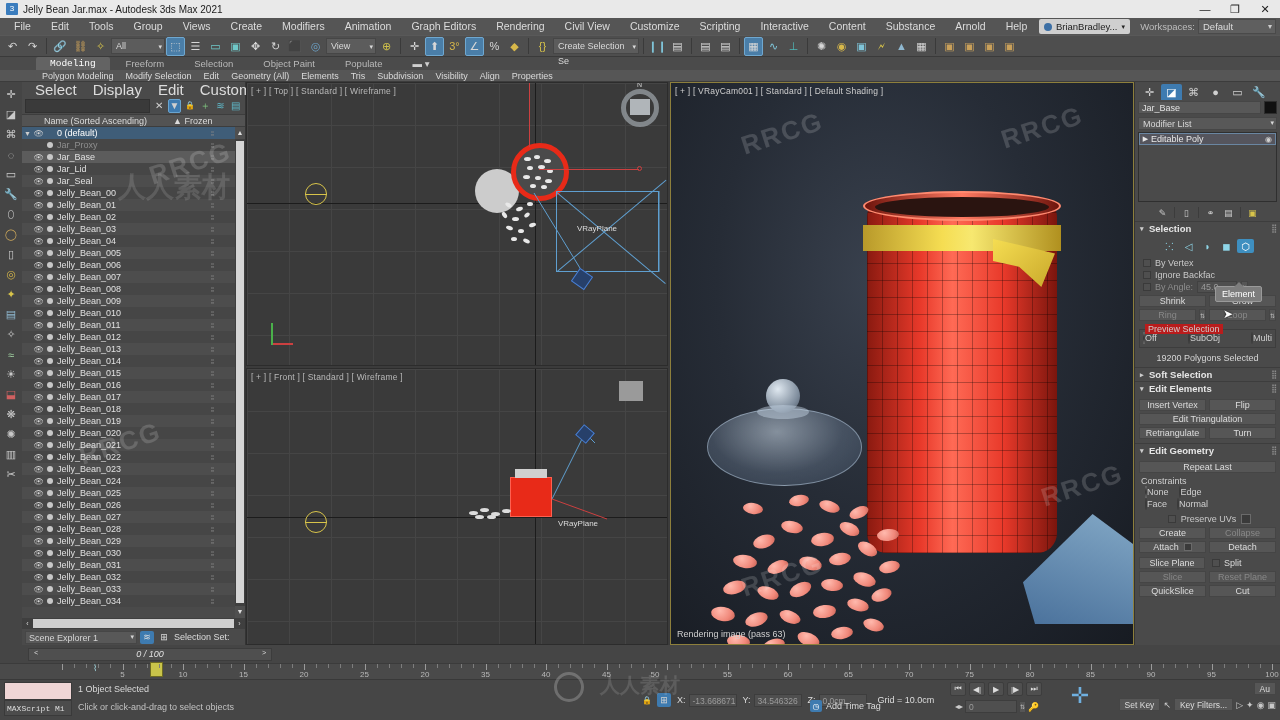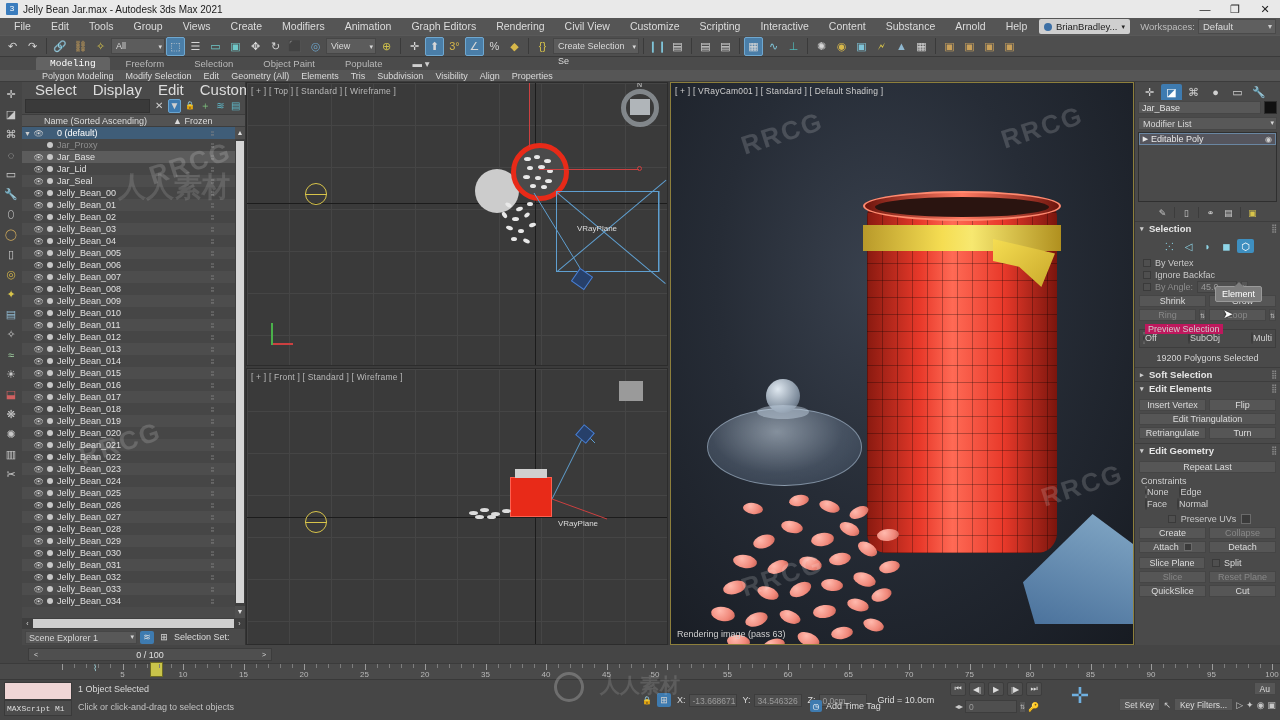--- a/index.html
+++ b/index.html
@@ -166,35 +166,35 @@
   .chk-row { display:flex; align-items:center; gap:4px; font-size:9px; color:#c9c9c9; height:12px; padding-left:4px;}
   .chk { width:8px; height:8px; background:#4f4f4f; border:1px solid #3a3a3a; }
   .row2 { display:flex; gap:3px; margin-top:2px; }
   .btn { flex:1; height:12px; background:#565656; border:1px solid #454545; font-size:9px; color:#ddd;
     display:flex; align-items:center; justify-content:center; }
   .btn.dis { color:#888; }
   .spin { width:7px; height:12px; background:#565656; border:1px solid #454545; font-size:6px; color:#bbb;
     display:flex; align-items:center; justify-content:center; }
   .field { flex:1; height:12px; background:#4f4f4f; border:1px solid #414141; font-size:9px; color:#9a9a9a; padding-left:3px; line-height:11px;}
   .group { border:1px solid #3d3d3d; margin-top:4px; padding:3px 3px 4px; position:relative; }
-  .group > .gtitle { position:absolute; top:-6px; left:5px; background:#be185d; padding:0 3px; font-size:9px; color:#cdcdcd; }
+  .group > .gtitle { position:absolute; top:-6px; left:5px; background:#b91c1c; padding:0 3px; font-size:9px; color:#cdcdcd; }
   .radio-row { display:flex; align-items:center; gap:4px; font-size:9px; color:#d0d0d0; }
   .rad { width:7px; height:7px; border-radius:50%; background:#4f4f4f; border:1px solid #3a3a3a; }
   .rad.on { background:#dcdcdc; }
   .poly-count { text-align:center; font-size:9px; color:#d6d6d6; margin-top:5px; }
   .tooltip { position:absolute; background:#7d7d7d; border:1px solid #9a9a9a; color:#fff; font-size:9px;
     padding:2px 6px; border-radius:2px; z-index:50; }
   .tooltip:before { content:""; position:absolute; top:-5px; left:50%; margin-left:-5px; border-left:5px solid transparent;
     border-right:5px solid transparent; border-bottom:5px solid #7d7d7d; }
   .cursor-arrow { position:absolute; z-index:60; font-size:12px; color:#fff; text-shadow:0 0 2px #000; }
 
   
   .bottom { position:absolute; left:0; right:0; bottom:0; height:75px; background:#454545; }
   .trackbar { position:absolute; left:0; right:0; top:0; height:34px; }
-  .frame-nav { position:absolute; left:28px; top:3px; width:244px; height:13px; display:flex; align-items:center; background:#4f4f4f; border:1px solid #3c3c3c;}
+  .frame-nav { position:absolute; left:28px; top:3px; width:244px; height:13px; display:flex; align-items:flex-start; background:#4f4f4f; border:1px solid #3c3c3c;font-style:italic;}
   .frame-nav .a { width:14px; text-align:center; font-size:7px; color:#ddd; }
   .frame-nav .f { flex:1; text-align:center; font-size:9px; color:#e0e0e0; }
   .ruler { position:absolute; left:0; right:0; top:18px; height:16px; background:#4a4a4a; border-top:1px solid #3b3b3b; }
   .tick { position:absolute; top:0; width:1px; height:4px; background:#7d7d7d; }
   .tick.maj { height:6px; background:#9a9a9a; }
   .tlabel { position:absolute; top:6px; font-size:8px; color:#b8b8b8; transform:translateX(-50%); }
   .timeslider { position:absolute; left:148px; top:0px; width:13px; height:15px; background:#c9c44a; border:1px solid #6d6a23; }
   .statusrow { position:absolute; left:0; right:0; top:34px; height:41px; background:#464646; border-top:1px solid #393939; }
   .mxs-mini { position:absolute; left:4px; top:2px; width:68px; height:36px; }
   .mxs-field { height:18px; background:#f0d6d6; border:1px solid #3a3a3a; }

